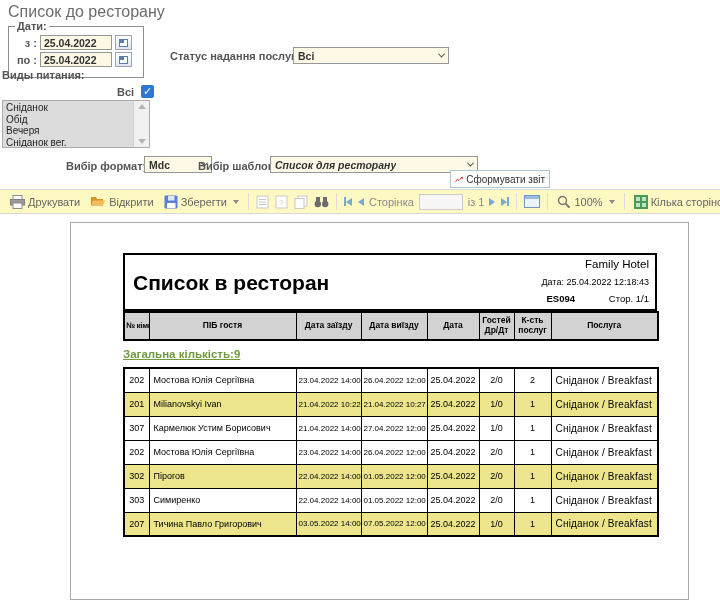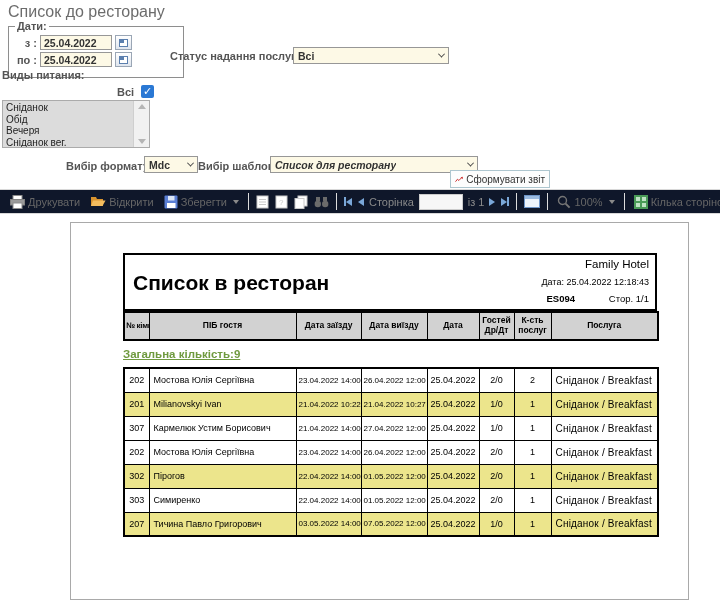--- a/index.html
+++ b/index.html
@@ -2,21 +2,21 @@
 <html style="--input-bg: #fdf9e6; --row-highlight: #ece58c; --group-green: #6f9a3f; --checkbox-blue: #2a78d4; --icon-red: #cc2a2a; --nav-blue: #7aa7d8;"><head>
 <meta charset="utf-8">
 <style>
   *{box-sizing:border-box;margin:0;padding:0;}
   html,body{width:720px;height:600px;}
   body{position:relative;font-family:"Liberation Sans",sans-serif;background:#fff;overflow:hidden;}
   .abs{position:absolute;}
   .lbl{font-weight:bold;font-size:11px;color:#555;white-space:nowrap;}
   .title{font-size:16px;color:#6c6c6c;white-space:nowrap;}
   
-  fieldset.dates{position:absolute;left:8px;top:20px;width:176px;height:58px;border:1px solid #8e8e8e;background:#fff;padding:2px 4px 0 4px;}
+  fieldset.dates{position:absolute;left:8px;top:20px;width:136px;height:58px;border:1px solid #8e8e8e;background:#fff;padding:2px 4px 0 4px;}
   fieldset.dates legend{font-size:11px;font-weight:bold;color:#555;padding:0 2px;margin-left:2px;}
   .frow{display:flex;align-items:center;gap:3px;margin:1px 0 2px 2px;}
   .dlab{width:22px;text-align:right;font-weight:bold;font-size:11px;color:#555;}
   .inp{width:72px;height:15px;background:var(--input-bg,#fdf9e6);border:1px solid #979797;font-weight:bold;font-size:10.5px;color:#333;padding:0 3px;font-family:"Liberation Sans",sans-serif;}
   .calbtn{width:17px;height:15px;border:1px solid #9aa6b5;background:linear-gradient(#ffffff,#dfe5ee);display:flex;align-items:center;justify-content:center;cursor:pointer;}
   .calico{width:9px;height:8px;border:1px solid #5b7fae;background:#fff;position:relative;}
   .calico::before{content:"";position:absolute;left:0;top:0;width:4px;height:3px;background:#5b7fae;}
   
   .sel{position:absolute;background:var(--input-bg,#fdf9e6);border:1px solid #979797;display:flex;align-items:center;padding:0 4px;height:17px;cursor:pointer;}
   .sel .txt{font-weight:bold;font-size:10.5px;color:#333;white-space:nowrap;overflow:hidden;}
@@ -27,21 +27,21 @@
   .lb{position:absolute;left:2px;top:100px;width:148px;height:48px;background:#dcdcdc;border:1px solid #ababab;display:flex;}
   .lb .opts{flex:1;padding-top:1px;overflow:hidden;}
   .opt{font-size:10px;color:#222;padding:0 3px;line-height:11.5px;white-space:nowrap;}
   .sb{width:16px;background:#f1f1f1;border-left:1px solid #cfcfcf;display:flex;flex-direction:column;justify-content:space-between;align-items:center;padding:3px 0;}
   .tri-up{width:0;height:0;border-left:4px solid transparent;border-right:4px solid transparent;border-bottom:5px solid #b5b5b5;}
   .tri-dn{width:0;height:0;border-left:4px solid transparent;border-right:4px solid transparent;border-top:5px solid #b5b5b5;}
   
   .genbtn{position:absolute;left:450px;top:170px;width:100px;height:18px;background:#fdfdfd;border:1px solid #aec6cf;display:flex;align-items:center;gap:3px;padding:0 4px;cursor:pointer;}
   .genbtn .txt{font-size:10px;color:#333;white-space:nowrap;}
   
-  .tb{position:absolute;left:0;top:189px;width:720px;height:25px;background:#0f172a;border-top:1px solid #d8d8d8;border-bottom:1px solid #d8d8d8;display:flex;align-items:center;padding:0 5px;font-size:11px;color:#666;}
+  .tb{position:absolute;left:0;top:189px;width:720px;height:25px;background:#fef9c3;border-top:1px solid #d8d8d8;border-bottom:1px solid #d8d8d8;display:flex;align-items:center;padding:0 5px;font-size:11px;color:#666;}
   .tbtn{display:flex;align-items:center;gap:3px;padding:2px 3px;margin:0 2px;cursor:pointer;white-space:nowrap;}
   .ticon{display:flex;align-items:center;padding:2px 2px;margin:0 1px;}
   .vsep{width:1px;height:17px;background:#dcdcdc;margin:0 4px;flex:none;}
   .tri-r{width:0;height:0;border-top:4.5px solid transparent;border-bottom:4.5px solid transparent;border-left:6px solid var(--nav-blue,#7aa7d8);}
   .tri-l{width:0;height:0;border-top:4.5px solid transparent;border-bottom:4.5px solid transparent;border-right:6px solid var(--nav-blue,#7aa7d8);}
   .bar{width:2px;height:9px;background:var(--nav-blue,#7aa7d8);}
   .ddown{width:0;height:0;border-left:3.5px solid transparent;border-right:3.5px solid transparent;border-top:4px solid #8a8a8a;margin-left:3px;}
   .pginput{width:44px;height:16px;border:1px solid #ccc;background:#f7f7f7;margin:0 3px;}
   .gray-txt{color:#8a8a8a;margin:0 2px;white-space:nowrap;}
   
@@ -103,21 +103,21 @@
       <div class="opt">Вечеря</div>
       <div class="opt">Сніданок вег.</div>
     </div>
   <div class="sb">
     <span class="tri-up"></span>
     <span class="tri-dn"></span>
   </div>
 </div>
 
 <div class="abs lbl" style="left:66px;top:160px;">Вибір формату</div>
-<div class="sel" style="left:144px;top:156px;width:54px;">
+<div class="sel" style="left:144px;top:156px;width:68px;">
   <span class="txt">Mdc</span>
   <span class="chev"></span>
 </div>
 <div class="abs lbl" style="left:198px;top:160px;">Вибір шаблону</div>
 <div class="sel" style="left:270px;top:156px;width:208px;font-style:italic;">
   <span class="txt">Список для ресторану</span>
   <span class="chev"></span>
 </div>
 
 <div class="genbtn">

